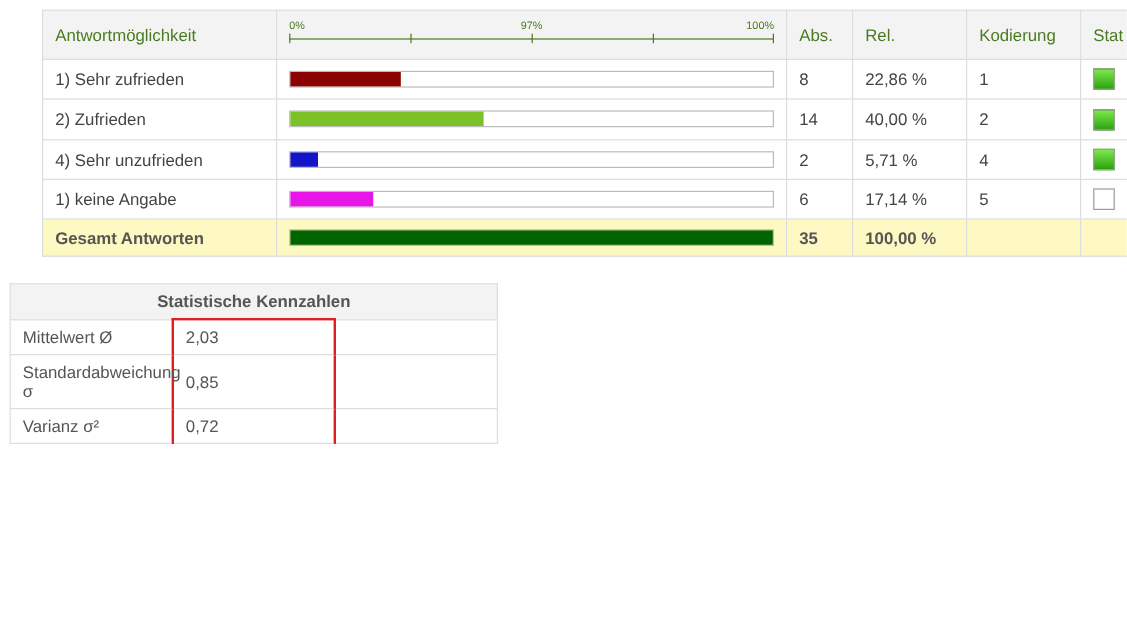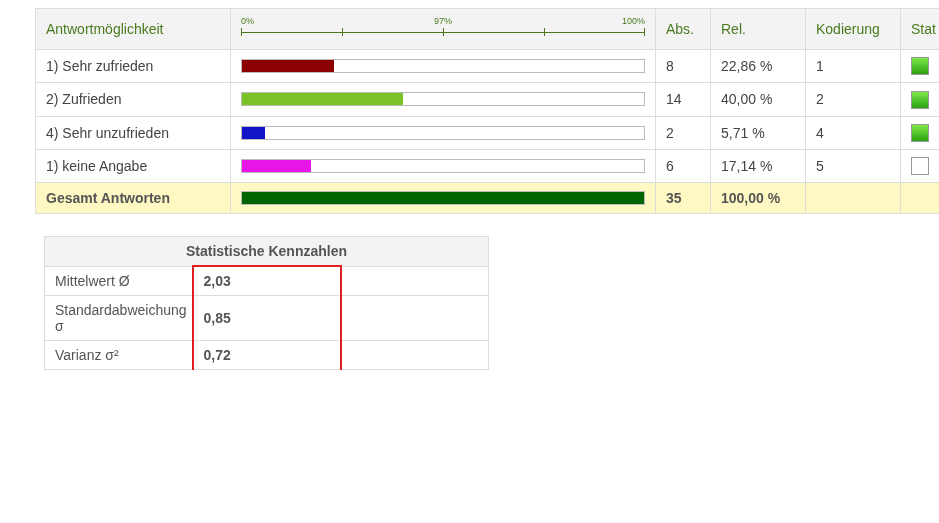--- a/index.html
+++ b/index.html
@@ -104,43 +104,42 @@
     vertical-align: middle;
     background: #fff;
     cursor: pointer;
   }
   .stat-btn.on {
     background: linear-gradient(#7fe84a, #2aa20f);
   }
 
   table.stats {
     border-collapse: collapse;
-    width: 445px;
+    width: 407px;
     margin-top: 22px;
     table-layout: fixed;
-    margin-left: 36px;
   }
   table.stats th, table.stats td {
     border: 1px solid #ddd;
     padding: 6px 10px;
     font-size: 14px;
     color: #555;
   }
   table.stats th {
     background: #f3f3f3;
     text-align: center;
     font-weight: bold;
   }
   table.stats td.label { width: 240px; }
   table.stats td.val   { width: 70px;  }
   table.stats td.blank { width: *; }
 
   .red-box-top    { border-top: 2px solid #e02020 !important; }
   .red-box-bottom { border-bottom: 2px solid #e02020 !important; }
-  .red-box-left   { border-left: 2px solid #e02020 !important; font-weight: bold; }
+  .red-box-left   { border-left: 2px solid #e02020 !important; }
   .red-box-right  { border-right: 2px solid #e02020 !important; }
 </style>
 </head>
 <body>
 
 <table class="main">
   <colgroup>
     <col class="c-label">
       <col class="c-bar">
       <col class="c-abs">

